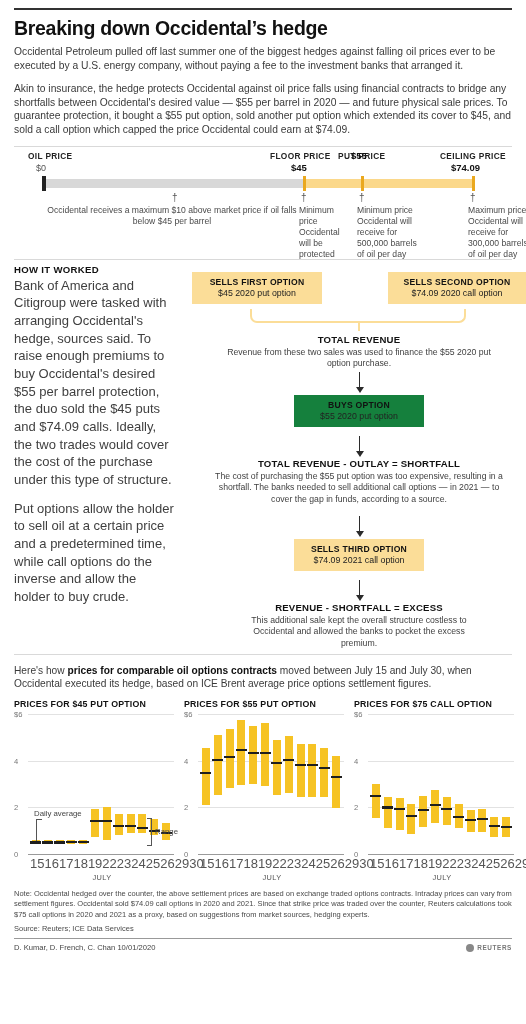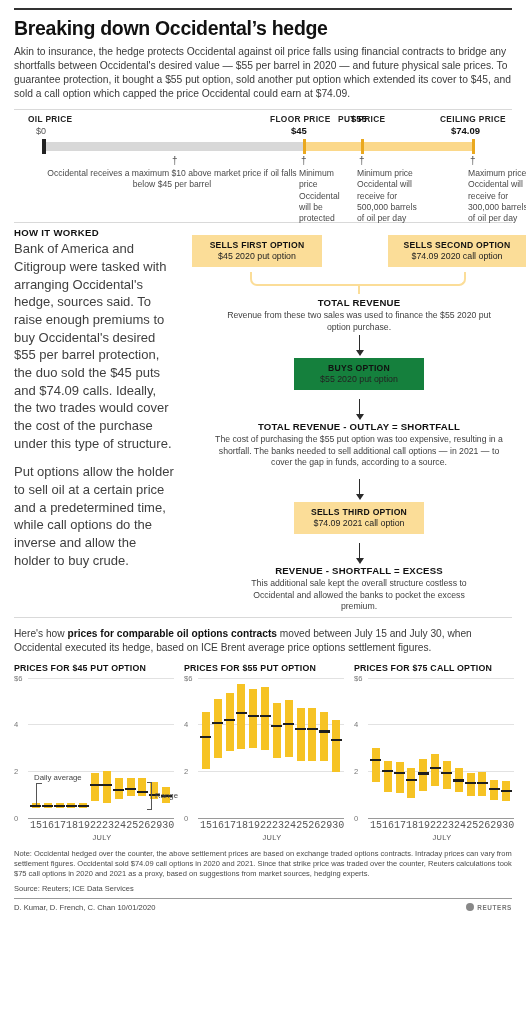--- a/index.html
+++ b/index.html
@@ -116,21 +116,21 @@
   }
   .bars { position: absolute; left: 16px; right: 2px; top: 0; bottom: 0; }
   .bcol { position: absolute; width: 8px; }
   .brange { position: absolute; width: 100%; background: #f6c324; }
   .bavg {
     position: absolute; left: -1.5px; width: 11px; height: 2.2px;
     background: #1e1e1e;
   }
   .xaxis {
     margin-left: 16px; display: flex; justify-content: space-between;
-    font-size: 10px; color: #555; margin-top: 2px; padding-right: 2px; font-family: Liberation Mono, monospace;
+    font-size: 13px; color: #555; margin-top: 2px; padding-right: 2px;
   }
   .xname {
     text-align: center; font-size: 7.4px; color: #555; letter-spacing: .4px;
     margin-top: 2px; margin-left: 16px;
   }
   .annot { position: absolute; font-size: 7.8px; color: #444; }
   .rangebr {
     position: absolute; border: 1px solid #555; border-left: none;
     width: 5px;
   }
@@ -158,20 +158,21 @@
   }
 </style>
 </head>
 <body>
 
 <div class="page">
 
   <div class="rule-top"></div>
 
   <h1 class="title">Breaking down Occidental’s hedge</h1>
+  <p class="lede">Occidental Petroleum pulled off last summer one of the biggest hedges against falling oil prices ever to be executed by a U.S. energy company, without paying a fee to the investment banks that arranged it.</p>
   <p class="lede">Akin to insurance, the hedge protects Occidental against oil price falls using financial contracts to bridge any shortfalls between Occidental's desired value — $55 per barrel in 2020 — and future physical sale prices. To guarantee protection, it bought a $55 put option, sold another put option which extended its cover to $45, and sold a call option which capped the price Occidental could earn at $74.09.</p>
 
   <div class="rule-thin"></div>
 
   <div class="scale-wrap">
     <div class="scale-label" style="left:14px; top:4px;">OIL PRICE</div>
     <div class="scale-value plain" style="left:22px; top:16px;">$0</div>
 
     <div class="scale-label" style="left:256px; top:4px;">FLOOR PRICE</div>
     <div class="scale-value" style="left:277px; top:15px;">$45</div>

